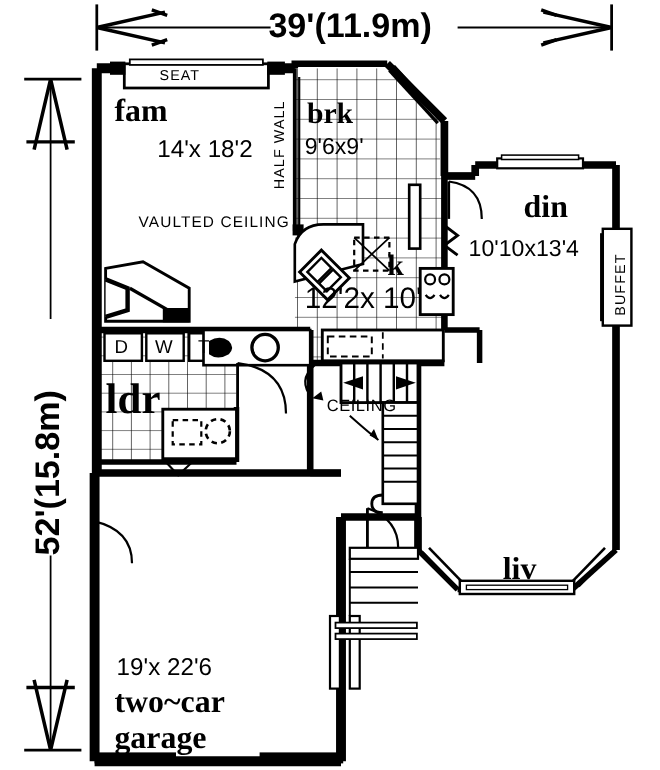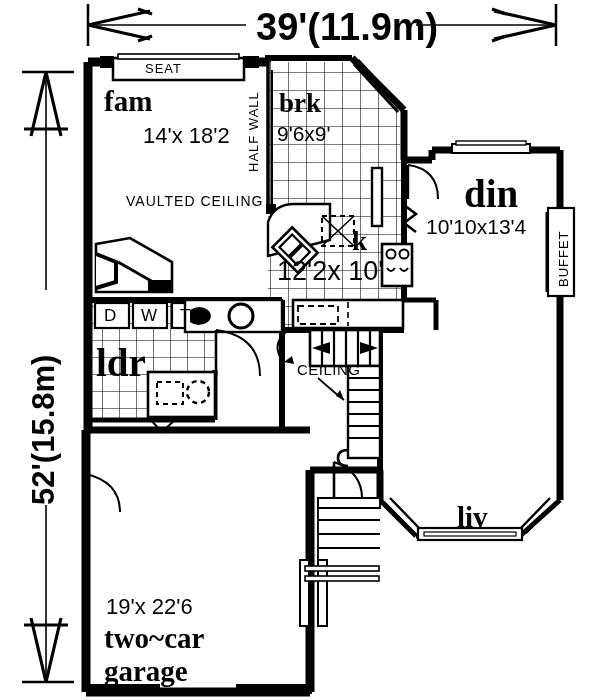--- a/index.html
+++ b/index.html
@@ -268,39 +268,39 @@
       <rect x="305" y="576" width="74" height="5" fill="#fff" stroke="#000" stroke-width="1.6"></rect>
     </g>
 
     <g fill="none" stroke="#000">
       <rect x="86" y="684" width="74" height="10" fill="#000" stroke="none"></rect>
       <rect x="236" y="684" width="76" height="10" fill="#000" stroke="none"></rect>
     </g>
 
   </svg>
 
-  <div class="lbl dim" style="left:256px;top:8px;font-size:38px;font-weight:bold;">39'(11.9m)</div>
+  <div class="lbl dim" style="left:244px;top:8px;font-size:31px;font-weight:bold;">39'(11.9m)</div>
 
   <div class="lbl dim rot90" style="left:28px;top:505px;font-size:31px;font-weight:bold;">52'(15.8m)</div>
 
   <div class="lbl tiny" style="left:145px;top:62px;font-size:13px;letter-spacing:1px;">SEAT</div>
 
   <div class="lbl room-name" style="left:104px;top:87px;font-size:29px;">fam</div>
   <div class="lbl dim" style="left:101px;top:125px;font-size:22px;margin-left:42px;">14'x 18'2</div>
   <div class="lbl tiny" style="left:126px;top:194px;font-size:14px;letter-spacing:1px;">VAULTED CEILING</div>
 
   <div class="lbl tiny rot90" style="left:247px;top:172px;font-size:13px;letter-spacing:1px;">HALF WALL</div>
 
   <div class="lbl room-name" style="left:279px;top:90px;font-size:27px;">brk</div>
   <div class="lbl dim" style="left:277px;top:123px;font-size:21px;">9'6x9'</div>
 
   <div class="lbl room-name" style="left:352px;top:228px;font-size:27px;">k</div>
   <div class="lbl dim" style="left:277px;top:258px;font-size:27px;">12'2x 10'</div>
 
-  <div class="lbl room-name" style="left:464px;top:174px;font-size:39px;">din</div>
+  <div class="lbl room-name" style="left:476px;top:174px;font-size:29px;">din</div>
   <div class="lbl dim" style="left:426px;top:216px;font-size:21px;">10'10x13'4</div>
 
   <div class="lbl tiny rot90" style="left:557px;top:287px;font-size:13px;letter-spacing:1px;">BUFFET</div>
 
   <div class="lbl tiny" style="left:104px;top:307px;font-size:17px;">D</div>
   <div class="lbl tiny" style="left:141px;top:307px;font-size:17px;">W</div>
   <div class="lbl tiny" style="left:180px;top:307px;font-size:17px;">T</div>
 
   <div class="lbl room-name" style="left:96px;top:343px;font-size:39px;">ldr</div>
 

